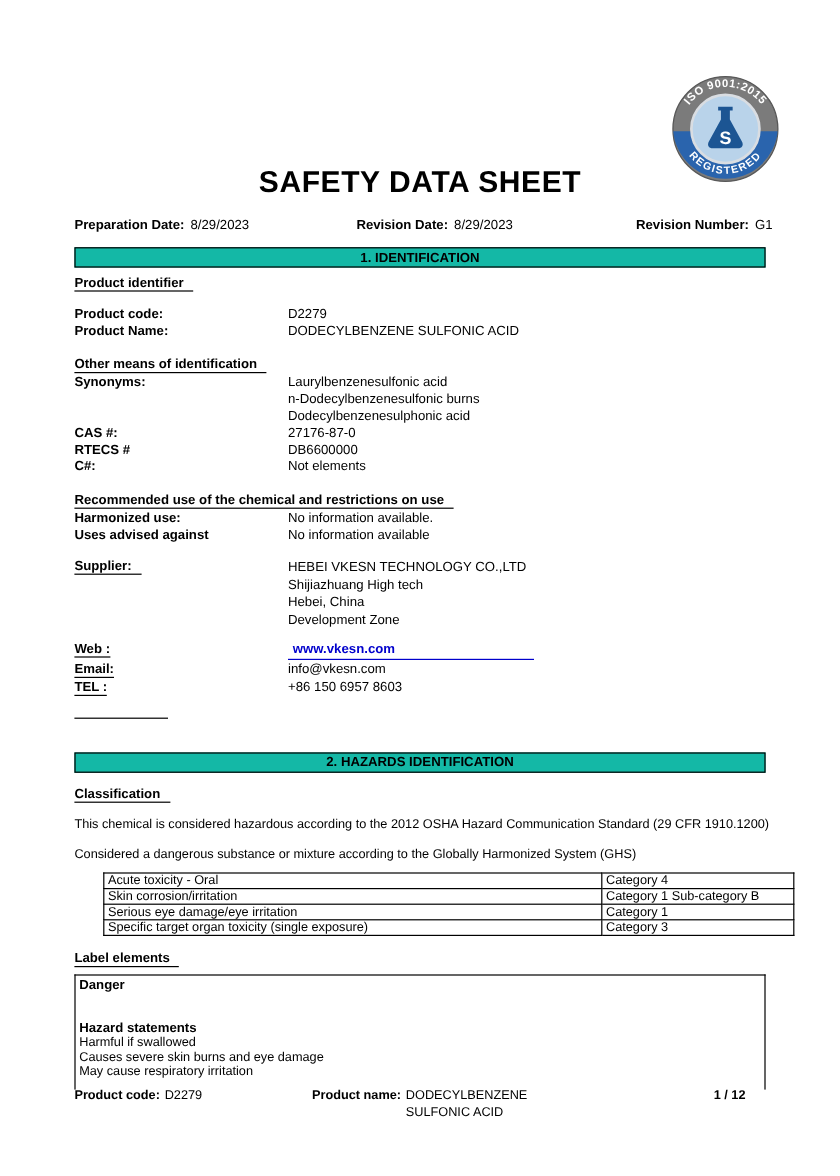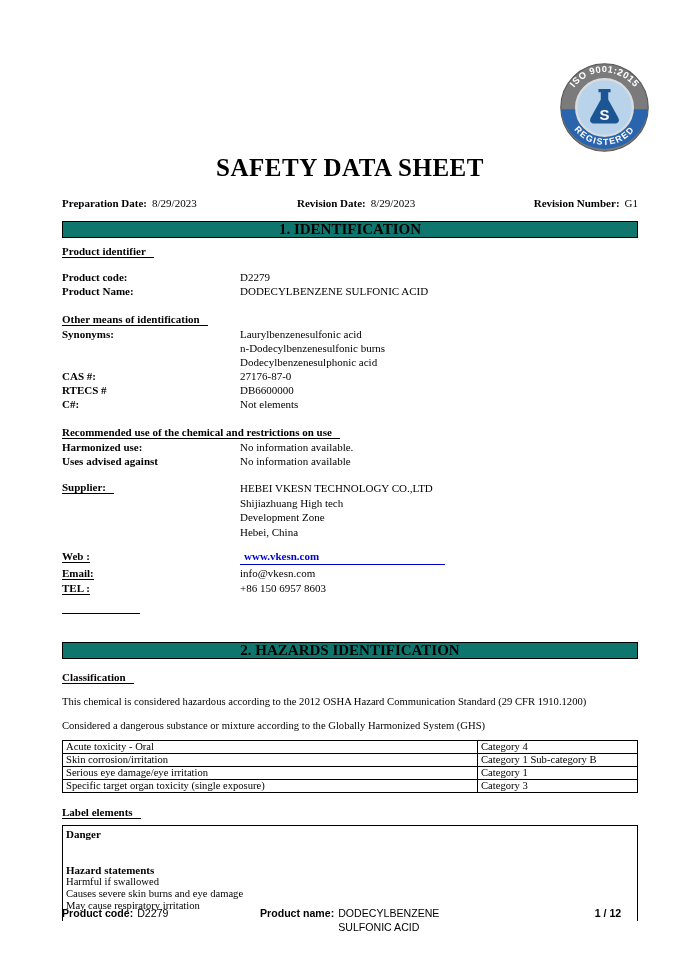--- a/index.html
+++ b/index.html
@@ -3,42 +3,42 @@
 <meta charset="utf-8">
 <style>
   * { margin:0; padding:0; box-sizing:border-box; }
   html,body { background:#ffffff; }
   body {
     width:700px; height:980px; position:relative;
     font-family:"Liberation Sans","DejaVu Sans",sans-serif;
     font-size:11px; color:#000; overflow:hidden;
   }
   .page { position:absolute; inset:0; background:#fff; }
-  .content { position:absolute; left:62px; right:62px; top:16px;font-family:Liberation Serif, serif; }
+  .content { position:absolute; left:62px; right:62px; top:0; }
 
   
   .badge { position:absolute; left:558px; top:61px; width:93px; height:93px; }
 
   
   .doc-title {
     margin-top:138px; text-align:center;
     font-size:25px; font-weight:bold; letter-spacing:0.5px;
   }
 
   
   .meta-row { margin-top:15px; display:grid; grid-template-columns:235px 233px 1fr; }
   .meta-pair { white-space:nowrap; }
   .meta-pair .lbl { font-weight:bold; }
   .meta-pair .val { margin-left:5px; }
 
   
   .section-bar {
-    margin-top:12px; height:17px; background:#0f766e; border:1px solid #000;
+    margin-top:12px; height:17px; background:#14b8a6; border:1px solid #000;
     display:flex; align-items:center; justify-content:center;
-    font-weight:bold; font-size:15px;
+    font-weight:bold; font-size:11px;
   }
 
   
   .uheading {
     display:inline-block; font-weight:bold;
     border-bottom:1px solid #000; padding-right:8px;
   }
 
   .row { display:grid; grid-template-columns:178px 1fr; line-height:14px; }
   .row .lbl { font-weight:bold; }
@@ -57,21 +57,21 @@
   .empty-line { width:78px; border-bottom:1px solid #000; height:13px; margin-top:5px; }
   .weblink {
     display:inline-block; width:205px; color:#0000cc; font-weight:bold;
     border-bottom:1px solid #0000cc; text-decoration:none; padding-left:4px;
   }
 
   
   .para { margin-top:12px; font-size:10.6px; white-space:nowrap; }
 
   
-  table.hazards { margin-top:9px; width:100%; border-collapse:collapse; font-size:10.6px; }
+  table.hazards { margin-top:9px; width:100%; border-collapse:collapse; font-size:10.6px;margin-left:24px; }
   table.hazards td { border:1px solid #000; padding:0 3px; height:13px; line-height:12px; }
   table.hazards td.cat { width:160px; }
 
   
   .danger-box {
     margin-top:6px; border:1px solid #000; border-bottom:none;
     height:96px; padding:2px 3px;
   }
   .signal-word { font-weight:bold; }
   .hs-head { font-weight:bold; margin-top:24px; line-height:12.5px; }
@@ -182,22 +182,22 @@
     <div class="row">
       <span class="lbl">Uses advised against</span>
       <span>No information available</span>
     </div>
 
     <div class="sup-row">
       <span><span class="uheading">Supplier:</span></span>
       <div class="sup-lines">
         <div>HEBEI VKESN TECHNOLOGY CO.,LTD</div>
         <div>Shijiazhuang High tech</div>
+        <div>Hebei, China</div>
         <div>Development Zone</div>
-        <div>Hebei, China</div>
       </div>
     </div>
 
     <div class="contact">
       <div class="c-row">
         <span><span class="c-lbl web">Web :</span></span>
         <span><a class="weblink" href="#">www.vkesn.com</a></span>
       </div>
       <div class="c-row">
         <span><span class="c-lbl email">Email:</span></span>

